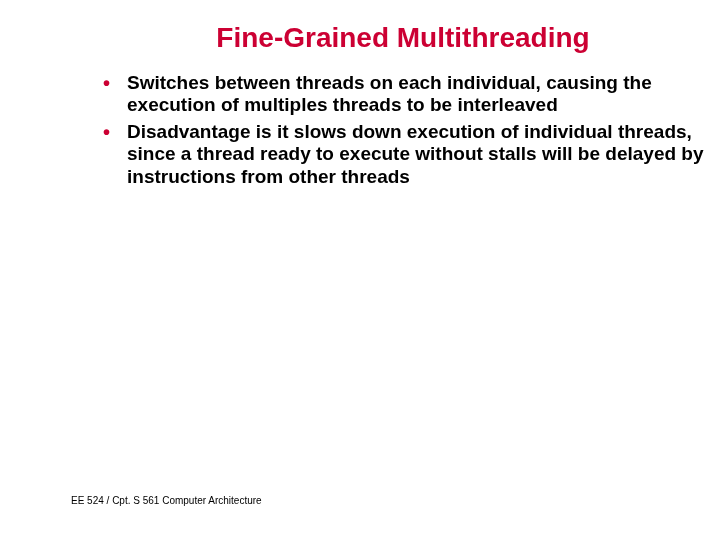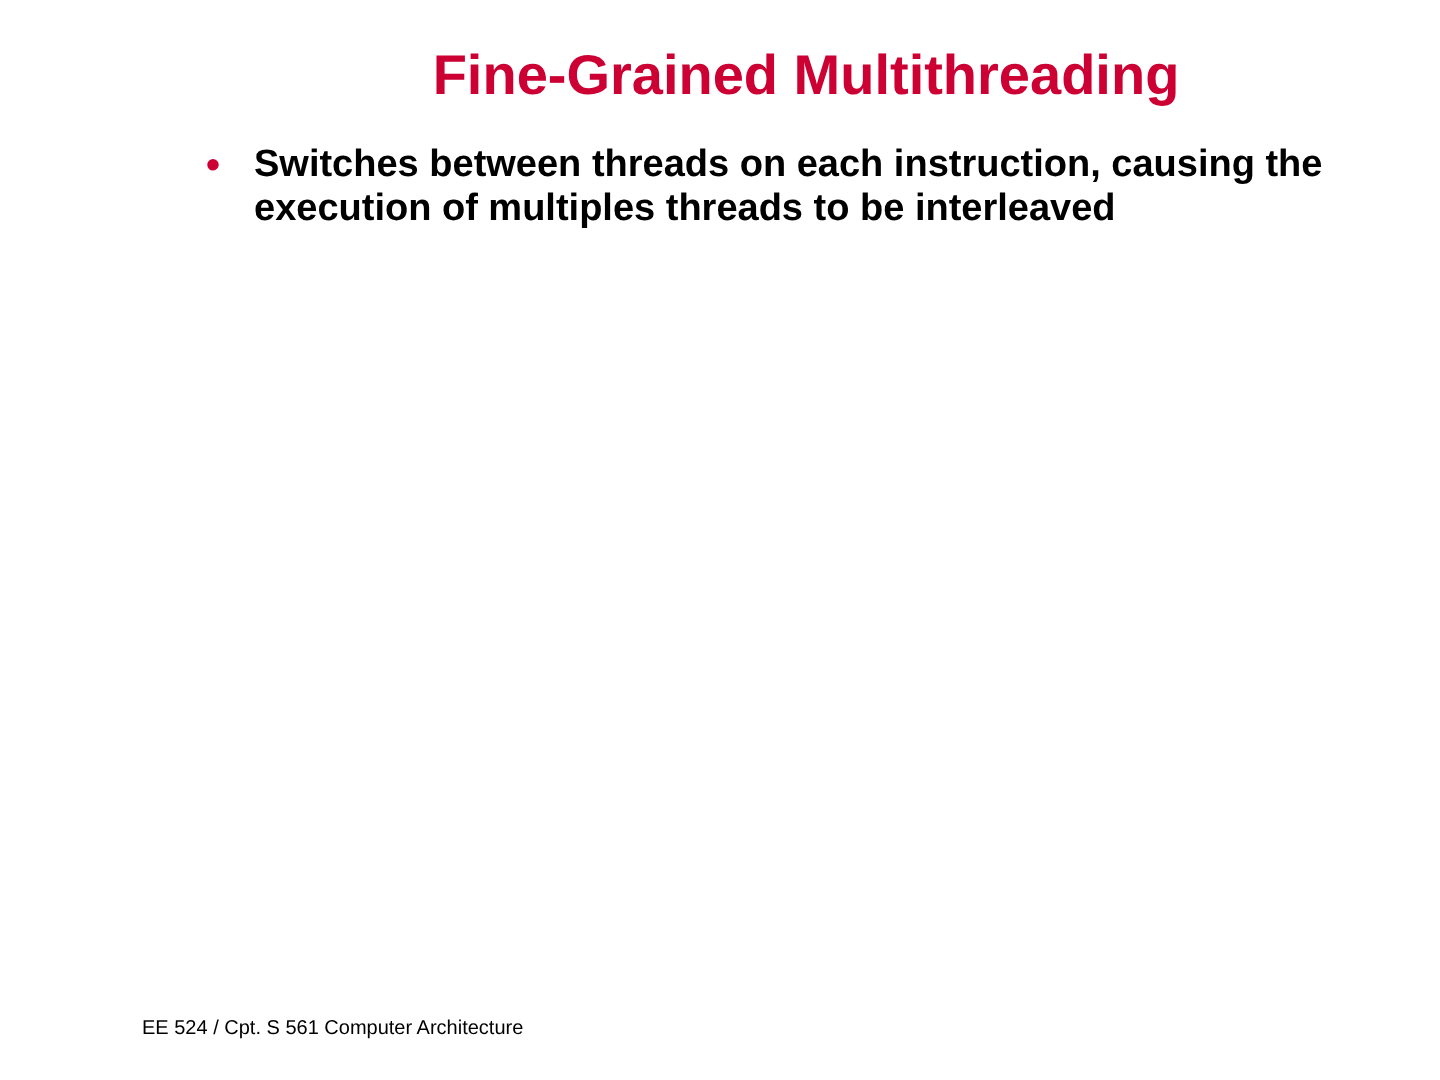--- a/index.html
+++ b/index.html
@@ -50,38 +50,39 @@
     position: absolute;
     left: 2px;
     top: 0;
     color: #cc0033;
     font-size: 20px;
     line-height: 1.18;
   }
   .footer-left {
     position: absolute;
     left: 28px;
-    bottom: 20px;
+    bottom: 34px;
     font-size: 10px;
     color: #000000;
     text-align: center;
   }
   .footer-right {
     position: absolute;
     right: 20px;
     bottom: 14px;
     font-size: 12px;
     color: #000000;
   }
 </style>
 </head>
 <body>
 
 <div class="slide">
   <div class="title">Fine-Grained Multithreading</div>
   <div class="content">
     <ul class="bullets">
-      <li>Switches between threads on each instruction, causing the execution of multiples threads to be interleaved</li>
+      <li>Switches between threads on each individual, causing the execution of multiples threads to be interleaved</li>
+      <li>Disadvantage is it slows down execution of individual threads, since a thread ready to execute without stalls will be delayed by instructions from other threads</li>
     </ul>
   </div>
   <div class="footer-left">EE 524 / Cpt. S 561 Computer Architecture</div>
   <div class="footer-right">40</div>
 </div>
 
 </body></html>

